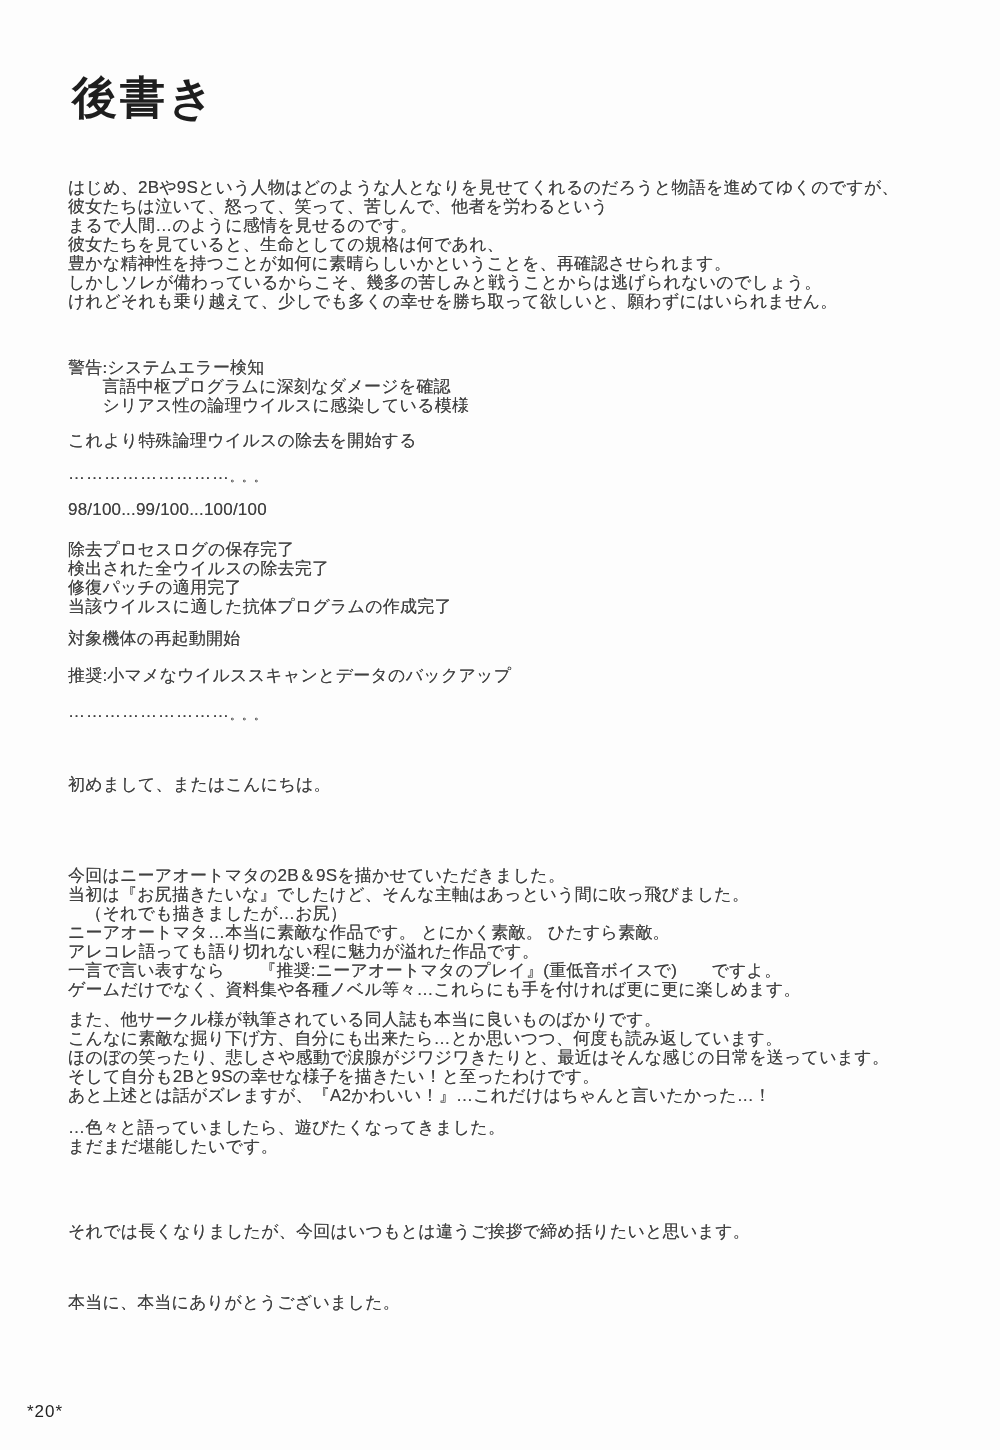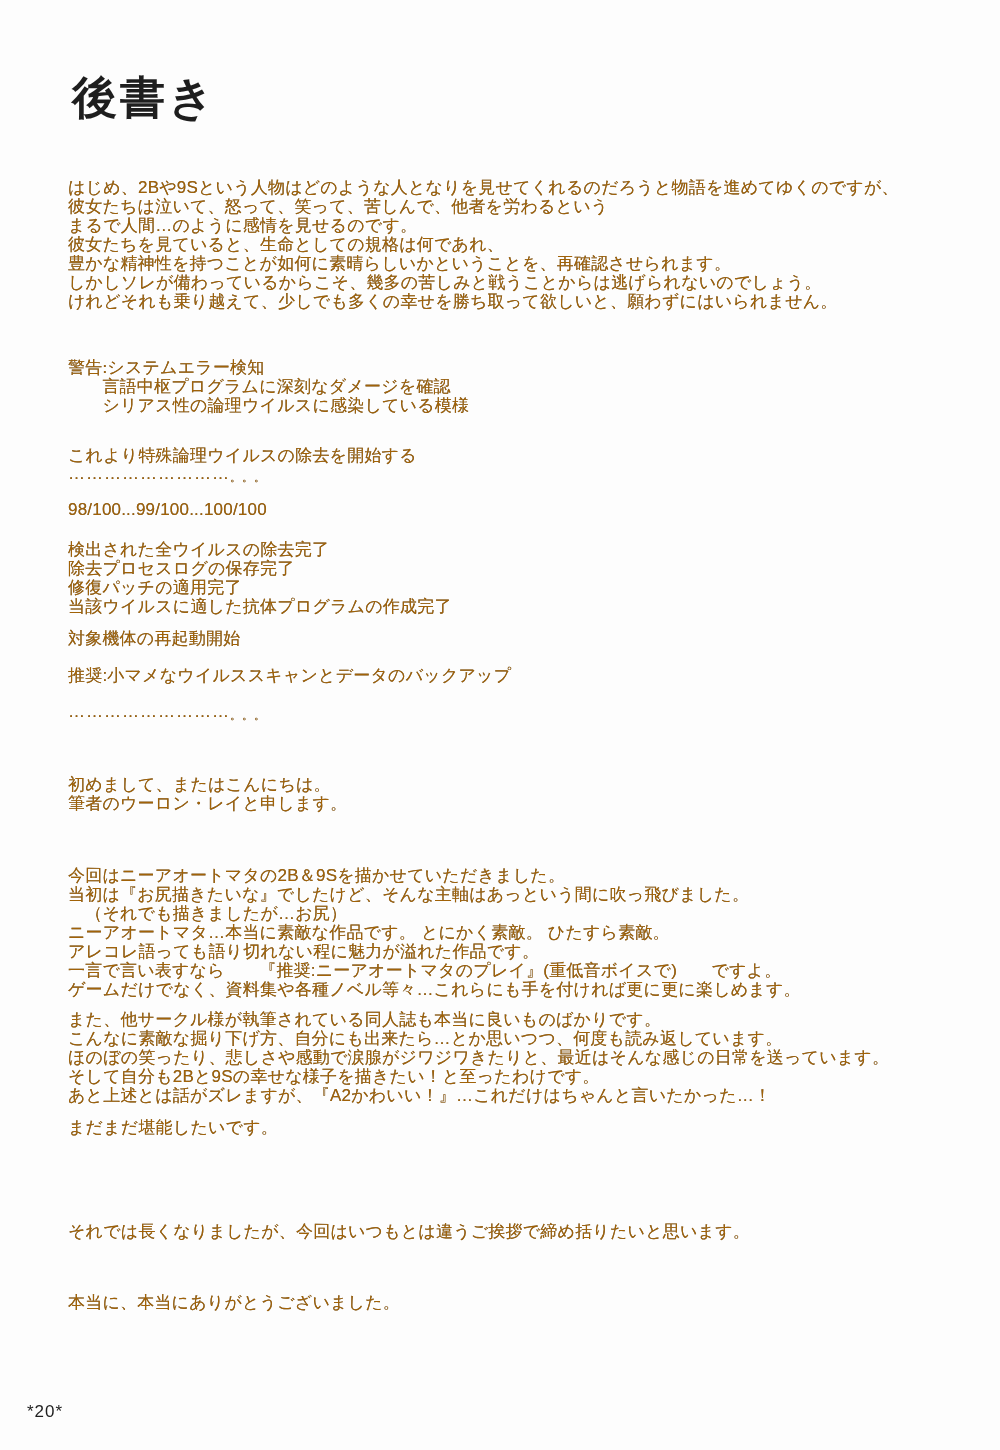--- a/index.html
+++ b/index.html
@@ -31,21 +31,21 @@
     font-weight: 600;
     letter-spacing: 3px;
     color: #1e1e1e;
   }
   .block {
     position: absolute;
     font-size: 17px;
     line-height: 19px;
     letter-spacing: 0.2px;
     white-space: pre;
-    color: #a16207;
+    color: #404040;
     text-shadow: 0 0 0.4px rgba(0,0,0,0.55);
   }
   .block .line {
     height: 19px;
   }
   .dots-line .leader {
     letter-spacing: 1px;
   }
   .dots-line .circles {
     font-size: 11px;
@@ -63,28 +63,28 @@
   }
 </style>
 </head>
 <body>
 
 <div class="page">
   <h1 class="title">後書き</h1>
   <div class="content">
       <div class="block" style="top: 178px; left: 68px;"><div class="line">はじめ、2Bや9Sという人物はどのような人となりを見せてくれるのだろうと物語を進めてゆくのですが、</div><div class="line">彼女たちは泣いて、怒って、笑って、苦しんで、他者を労わるという</div><div class="line">まるで人間…のように感情を見せるのです。</div><div class="line">彼女たちを見ていると、生命としての規格は何であれ、</div><div class="line">豊かな精神性を持つことが如何に素晴らしいかということを、再確認させられます。</div><div class="line">しかしソレが備わっているからこそ、幾多の苦しみと戦うことからは逃げられないのでしょう。</div><div class="line">けれどそれも乗り越えて、少しでも多くの幸せを勝ち取って欲しいと、願わずにはいられません。</div></div>
       <div class="block" style="top: 358px; left: 68px; font-family: Liberation Serif, serif;"><div class="line">警告:システムエラー検知</div><div class="line">　　言語中枢プログラムに深刻なダメージを確認</div><div class="line">　　シリアス性の論理ウイルスに感染している模様</div></div>
-      <div class="block" style="top: 446px; left: 68px;"><div class="line">これより特殊論理ウイルスの除去を開始する</div></div>
+      <div class="block" style="top: 431px; left: 68px;"><div class="line">これより特殊論理ウイルスの除去を開始する</div></div>
       <div class="block dots-line" style="top: 464px; left: 68px;"><span class="leader">………………………</span><span class="circles">。。。</span></div>
       <div class="block" style="top: 500px; left: 68px;"><div class="line">98/100...99/100...100/100</div></div>
-      <div class="block" style="top: 540px; left: 68px;"><div class="line">検出された全ウイルスの除去完了</div><div class="line">除去プロセスログの保存完了</div><div class="line">修復パッチの適用完了</div><div class="line">当該ウイルスに適した抗体プログラムの作成完了</div></div>
+      <div class="block" style="top: 540px; left: 68px;"><div class="line">除去プロセスログの保存完了</div><div class="line">検出された全ウイルスの除去完了</div><div class="line">修復パッチの適用完了</div><div class="line">当該ウイルスに適した抗体プログラムの作成完了</div></div>
       <div class="block" style="top: 629px; left: 68px;"><div class="line">対象機体の再起動開始</div></div>
       <div class="block" style="top: 666px; left: 68px;"><div class="line">推奨:小マメなウイルススキャンとデータのバックアップ</div></div>
       <div class="block dots-line" style="top: 702px; left: 68px;"><span class="leader">………………………</span><span class="circles">。。。</span></div>
-      <div class="block" style="top: 775px; left: 68px;"><div class="line">初めまして、またはこんにちは。</div><div class="line">筆者のウーロン・レイと申します。</div></div>
+      <div class="block" style="top: 775px; left: 68px;"><div class="line">初めまして、またはこんにちは。</div></div>
       <div class="block" style="top: 866px; left: 68px;"><div class="line">今回はニーアオートマタの2B＆9Sを描かせていただきました。</div><div class="line">当初は『お尻描きたいな』でしたけど、そんな主軸はあっという間に吹っ飛びました。</div><div class="line">　（それでも描きましたが…お尻）</div><div class="line">ニーアオートマタ…本当に素敵な作品です。 とにかく素敵。 ひたすら素敵。</div><div class="line">アレコレ語っても語り切れない程に魅力が溢れた作品です。</div><div class="line">一言で言い表すなら　　『推奨:ニーアオートマタのプレイ』(重低音ボイスで)　　ですよ。</div><div class="line">ゲームだけでなく、資料集や各種ノベル等々…これらにも手を付ければ更に更に楽しめます。</div></div>
       <div class="block" style="top: 1010px; left: 68px;"><div class="line">また、他サークル様が執筆されている同人誌も本当に良いものばかりです。</div><div class="line">こんなに素敵な掘り下げ方、自分にも出来たら…とか思いつつ、何度も読み返しています。</div><div class="line">ほのぼの笑ったり、悲しさや感動で涙腺がジワジワきたりと、最近はそんな感じの日常を送っています。</div><div class="line">そして自分も2Bと9Sの幸せな様子を描きたい！と至ったわけです。</div><div class="line">あと上述とは話がズレますが、『A2かわいい！』…これだけはちゃんと言いたかった…！</div></div>
-      <div class="block" style="top: 1118px; left: 68px;"><div class="line">まだまだ堪能したいです。</div></div>
+      <div class="block" style="top: 1118px; left: 68px;"><div class="line">…色々と語っていましたら、遊びたくなってきました。</div><div class="line">まだまだ堪能したいです。</div></div>
       <div class="block" style="top: 1222px; left: 68px;"><div class="line">それでは長くなりましたが、今回はいつもとは違うご挨拶で締め括りたいと思います。</div></div>
       <div class="block" style="top: 1293px; left: 68px;"><div class="line">本当に、本当にありがとうございました。</div></div>
     </div>
   <div class="page-number">*20*</div>
 </div>
 
 </body></html>

